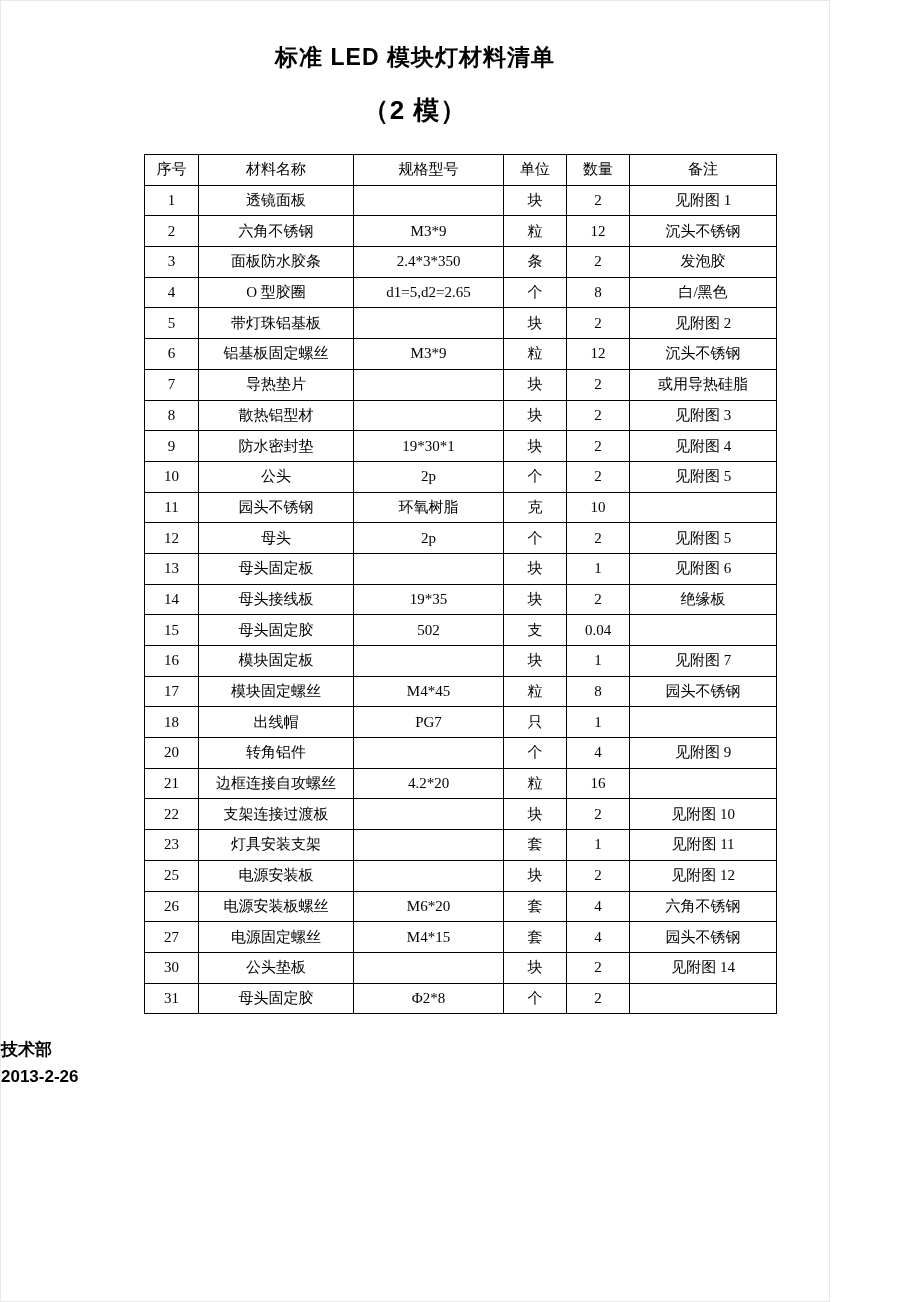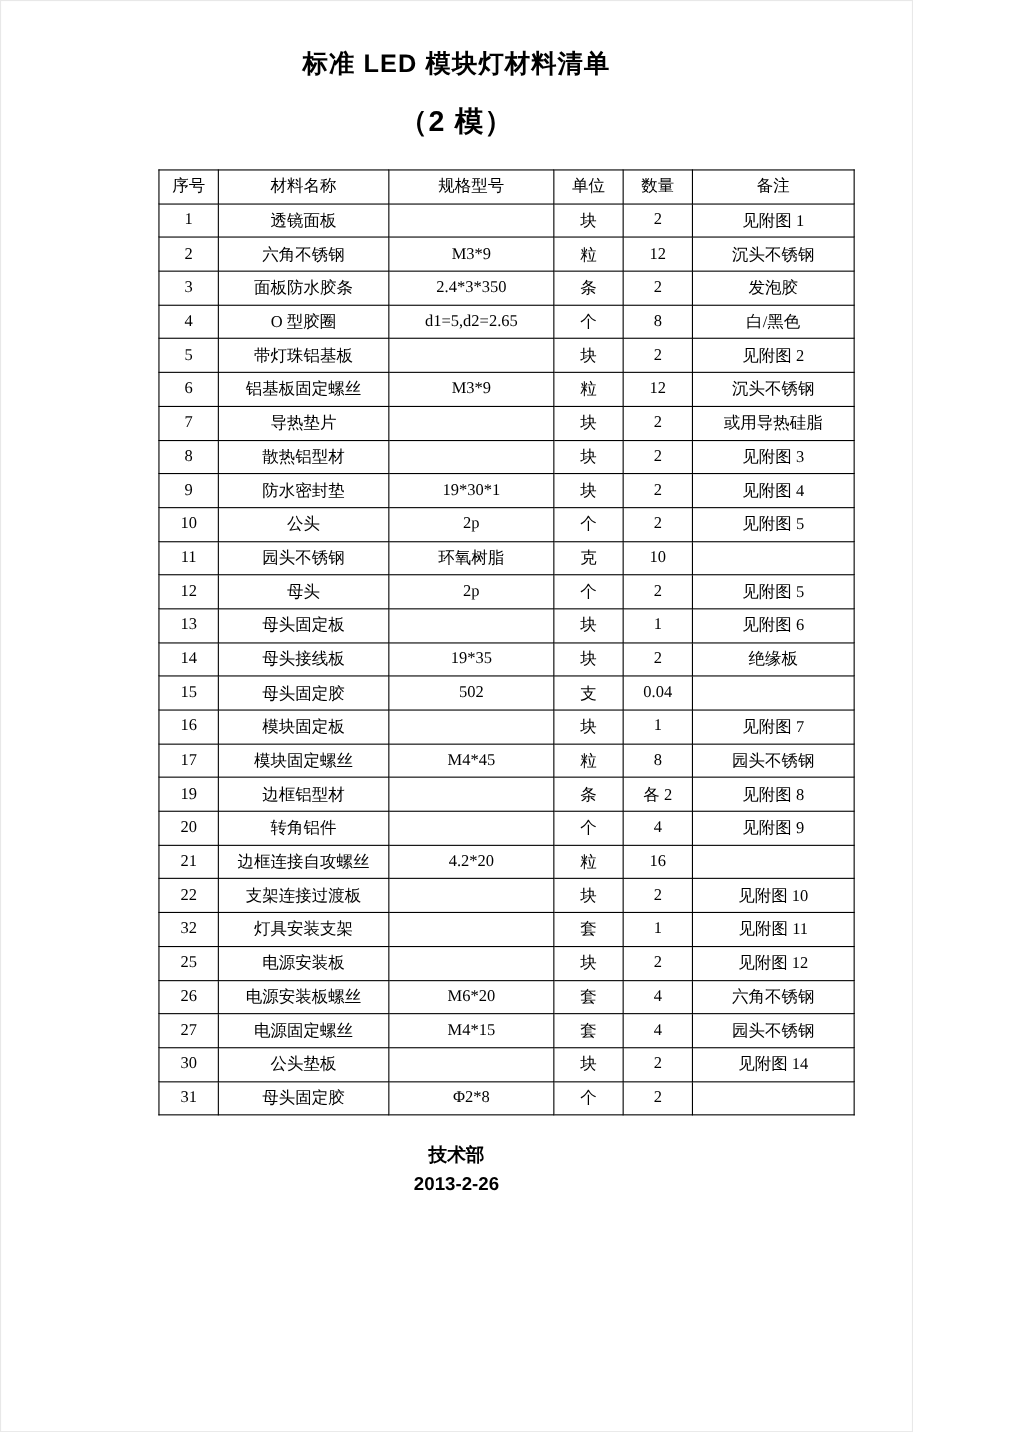--- a/index.html
+++ b/index.html
@@ -58,21 +58,21 @@
     padding: 0 4px;
     text-align: center;
     vertical-align: middle;
     font-weight: normal;
     white-space: nowrap;
     overflow: hidden;
     box-sizing: border-box;
   }
   .doc-footer {
     margin-top: 22px;
-    text-align: center;
+    text-align: left;
     font-family: "Liberation Sans", "DejaVu Sans", sans-serif;
     font-weight: bold;
     font-size: 17px;
     line-height: 1.6;
   }
   .doc-footer .line { display: block; }
 </style>
 </head>
 <body>
 
@@ -232,26 +232,26 @@
         </tr>
         <tr>
           <td>17</td>
           <td>模块固定螺丝</td>
           <td>M4*45</td>
           <td>粒</td>
           <td>8</td>
           <td>园头不锈钢</td>
         </tr>
         <tr>
-          <td>19</td>
-          <td>边框铝型材</td>
-          <td></td>
-          <td>条</td>
-          <td>各 2</td>
-          <td>见附图 8</td>
+          <td>18</td>
+          <td>出线帽</td>
+          <td>PG7</td>
+          <td>只</td>
+          <td>1</td>
+          <td></td>
         </tr>
         <tr>
           <td>20</td>
           <td>转角铝件</td>
           <td></td>
           <td>个</td>
           <td>4</td>
           <td>见附图 9</td>
         </tr>
         <tr>
@@ -264,21 +264,21 @@
         </tr>
         <tr>
           <td>22</td>
           <td>支架连接过渡板</td>
           <td></td>
           <td>块</td>
           <td>2</td>
           <td>见附图 10</td>
         </tr>
         <tr>
-          <td>32</td>
+          <td>23</td>
           <td>灯具安装支架</td>
           <td></td>
           <td>套</td>
           <td>1</td>
           <td>见附图 11</td>
         </tr>
         <tr>
           <td>25</td>
           <td>电源安装板</td>
           <td></td>

